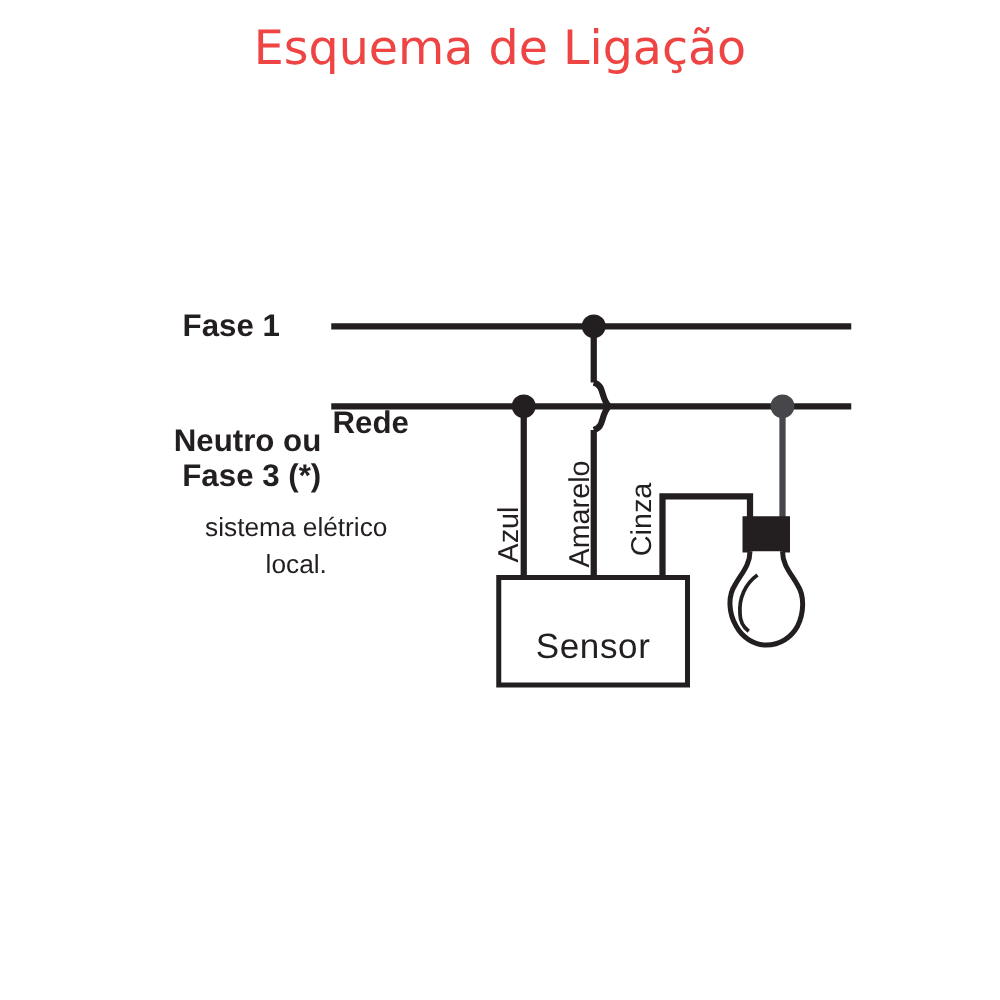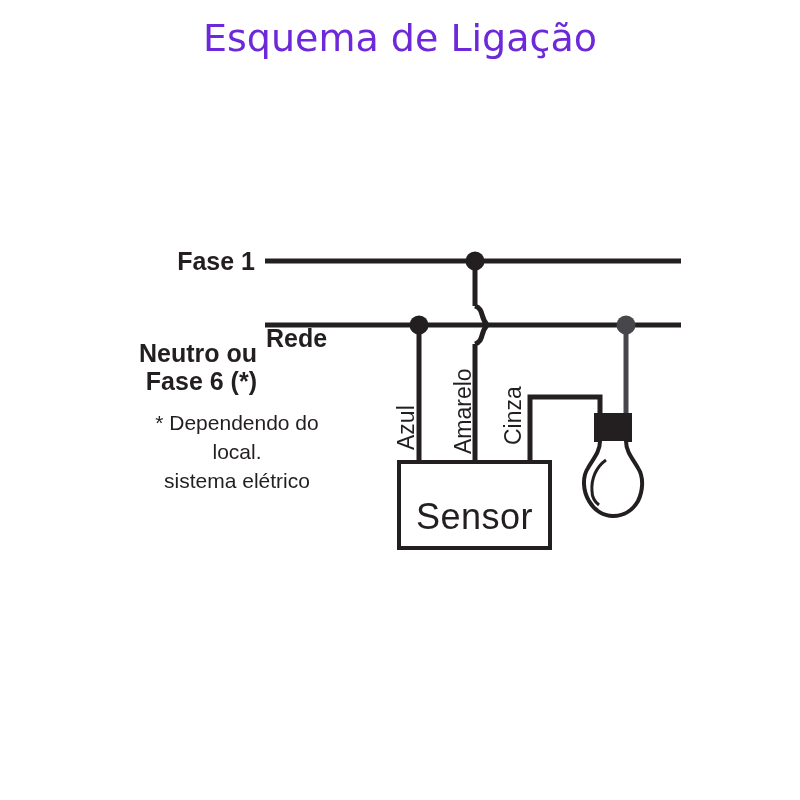--- a/index.html
+++ b/index.html
@@ -22,30 +22,30 @@
   .title {
     position: absolute;
     top: 16px;
     left: 0;
     right: 0;
     text-align: center;
     font-family: "DejaVu Sans", sans-serif;
     font-size: 38px;
     font-weight: 400;
     line-height: 1.2;
-    color: #6d28d9;
+    color: #ef4444;
   }
   .bus-label {
     position: absolute;
     font-size: 25px;
     font-weight: 700;
     line-height: 28px;
     white-space: nowrap;
   }
-  .fase1-label   { left: 115px; top: 247px; width: 140px; text-align: right; }
+  .fase1-label   { left: 115px; top: 247px; width: 140px; text-align: center; }
   .rede-label    { left: 266px; top: 280px; margin-top: 44px; }
   .neutro-label  { left: 95px;  top: 311px; width: 162px; text-align: right; margin-top: 28px; }
   .footnote {
     position: absolute;
     left: 130px;
     top: 408px;
     width: 214px;
     text-align: center;
     font-size: 21px;
     font-weight: 400;
@@ -69,21 +69,21 @@
     top: 460px;
     width: 155px;
     height: 90px;
     border: 4px solid var(--ink);
     background: var(--bg);
     display: flex;
     align-items: center;
     justify-content: center;
   }
   .sensor-box .sensor-text {
-    font-size: 36px;
+    font-size: 28px;
     font-weight: 400;
     letter-spacing: 0.5px;
     margin-top: 24px;
   }
   .wire-label {
     position: absolute;
     transform: rotate(-90deg);
     transform-origin: 0 0;
     font-size: 23px;
     font-weight: 400;
@@ -124,27 +124,26 @@
       <rect x="594" y="413" width="38" height="29" class="fill-ink"></rect>
       <path d="M600,441 C600,452 593,459 588,468 C582,477 583,491 589,501 C594,510 603,516 613,516 C624,516 633,510 638,501 C643,491 644,477 638,468 C633,459 626,452 626,441" class="bulb-glass" stroke-width="4"></path>
       <path d="M606,460 C596,467 591,479 592,491 C592,497 595,502 599,505" class="stroke-ink" stroke-width="3"></path>
     </g>
   </svg>
 
   <div class="bus-label fase1-label">Fase 1</div>
   <div class="bus-label rede-label">Rede</div>
   <div class="bus-label neutro-label">
     <div>Neutro ou</div>
-    <div>Fase 6 (*)</div>
+    <div>Fase 3 (*)</div>
   </div>
 
   <div class="footnote">
-    <div>* Dependendo do</div>
+    <div>sistema elétrico</div>
     <div>local.</div>
-    <div>sistema elétrico</div>
   </div>
 
   <div class="wire-label wire-label-azul">Azul</div>
   <div class="wire-label wire-label-amarelo">Amarelo</div>
   <div class="wire-label wire-label-cinza">Cinza</div>
 
   <div class="sensor-box">
     <span class="sensor-text">Sensor</span>
   </div>
 

